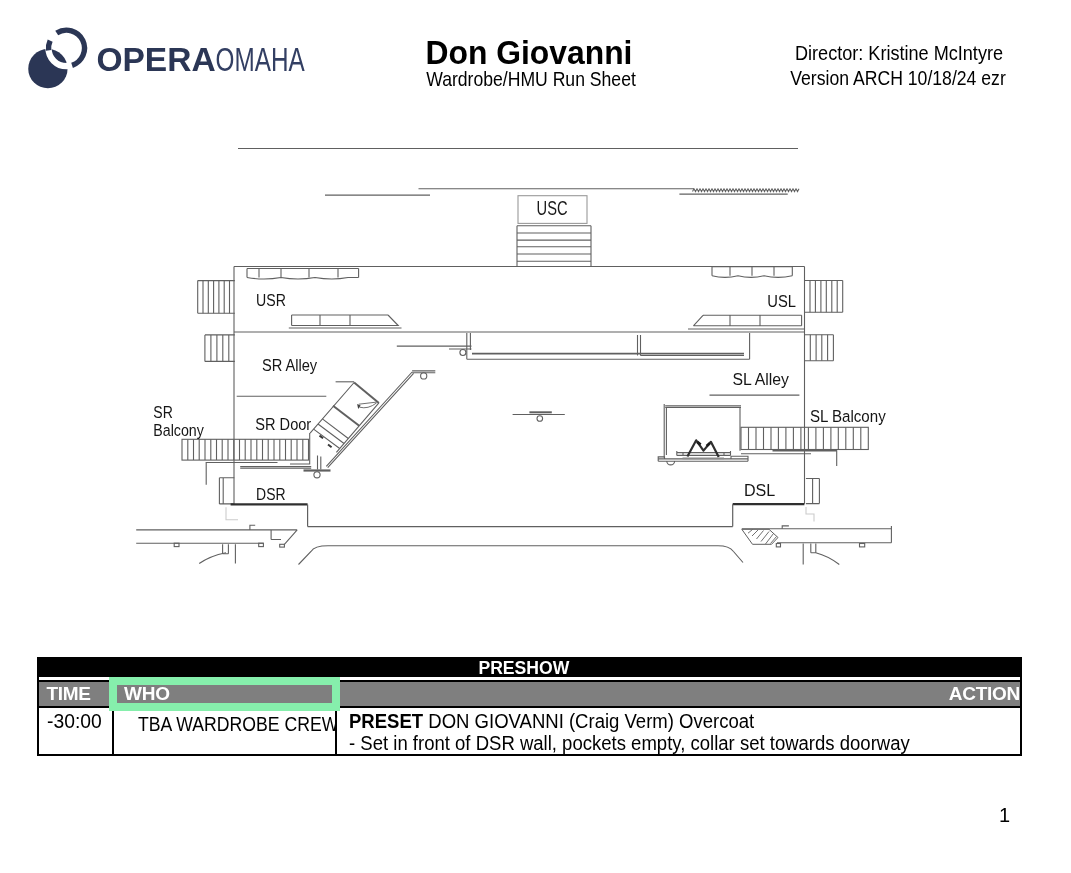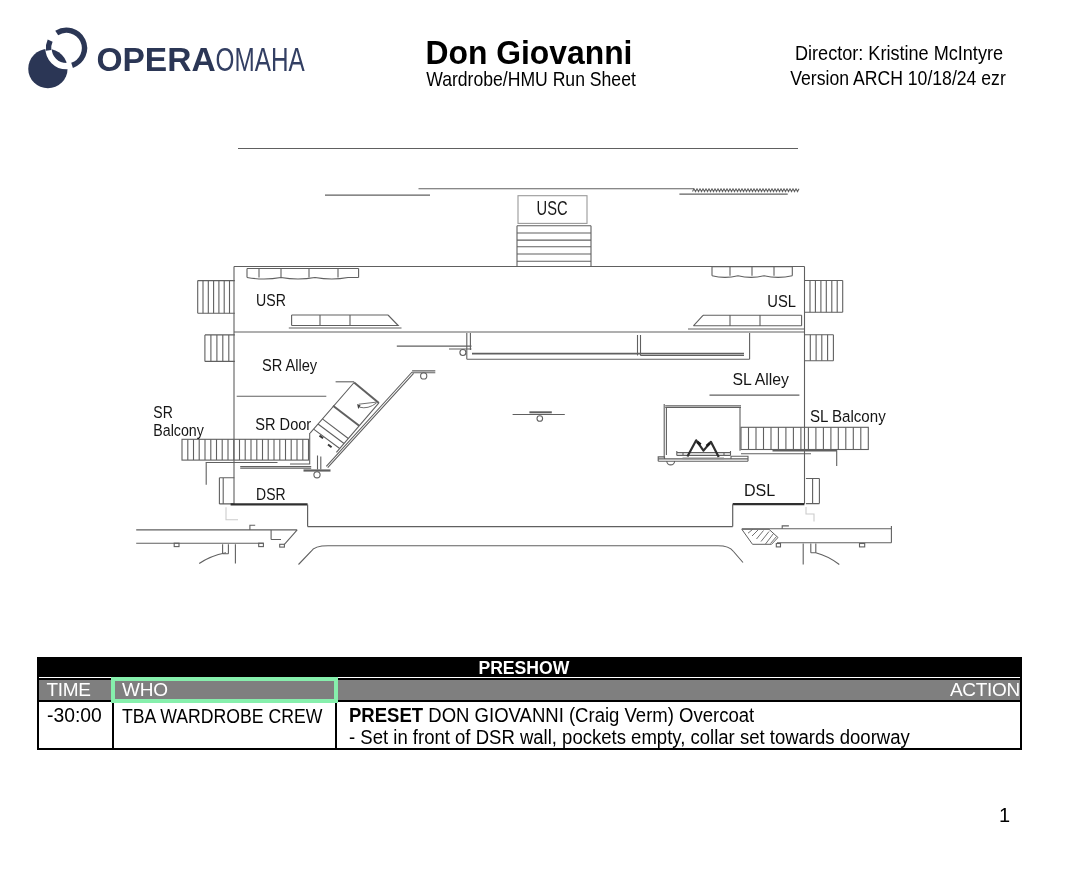--- a/index.html
+++ b/index.html
@@ -283,27 +283,27 @@
       <col style="width:74.7px">
       <col style="width:223.7px">
       <col>
     </colgroup>
 <tbody>
 
 <tr style="height:18.5px;border-radius:6px;">
         <td colspan="3" style="background:#000;color:#fff;font-weight:bold;font-size:17.6px;text-align:center;text-indent:-11px;padding:0;border:2px solid #000;line-height:18px;">PRESHOW</td>
       </tr>
 
-<tr style="background:#7f7f7f;color:#fff;font-weight:normal;font-size:19px;letter-spacing:-0.3px;height:17.5px;line-height:17.5px;">
+<tr style="background:#7f7f7f;color:#fff;font-weight:bold;font-size:19px;letter-spacing:-0.3px;height:17.5px;line-height:17.5px;">
 <td style="border:2px solid #000;padding:0 0 0 7.5px;">TIME</td>
-<td style="border:4px solid #86efac;padding:0 0 0 7.5px;">WHO</td>
+<td style="border:8px solid #86efac;padding:0 0 0 7.5px;">WHO</td>
 <td style="border:2px solid #000;padding:0 0 0 5.5px;text-align:right;">ACTION</td>
       </tr>
 
 <tr style="font-size:19.5px;color:#000;vertical-align:top;height:47.5px;line-height:22.2px;">
 <td style="border:2px solid #000;padding:2px 0 0 8px;"><span class="sx" style="transform:scaleX(0.99);">-30:00</span></td>
-<td style="border:2px solid #000;padding:2px 0 0 8px;"><span class="sx" style="transform:scaleX(0.905);">TBA WARDROBE CREW</span></td>
+<td style="border:2px solid #000;padding:2px 0 0 24px;"><span class="sx" style="transform:scaleX(0.905);">TBA WARDROBE CREW</span></td>
 <td style="border:2px solid #000;padding:2px 0 0 12px;"><span class="sx" style="transform:scaleX(0.95);"><b>PRESET</b> DON GIOVANNI (Craig Verm) Overcoat<br>- Set in front of DSR wall, pockets empty, collar set towards doorway</span></td>
       </tr>
 </tbody>
   </table>
 
 <div class="abs" style="left:999px;top:803.6px;font-size:20px;color:#000;">1</div>
 
 </body></html>

